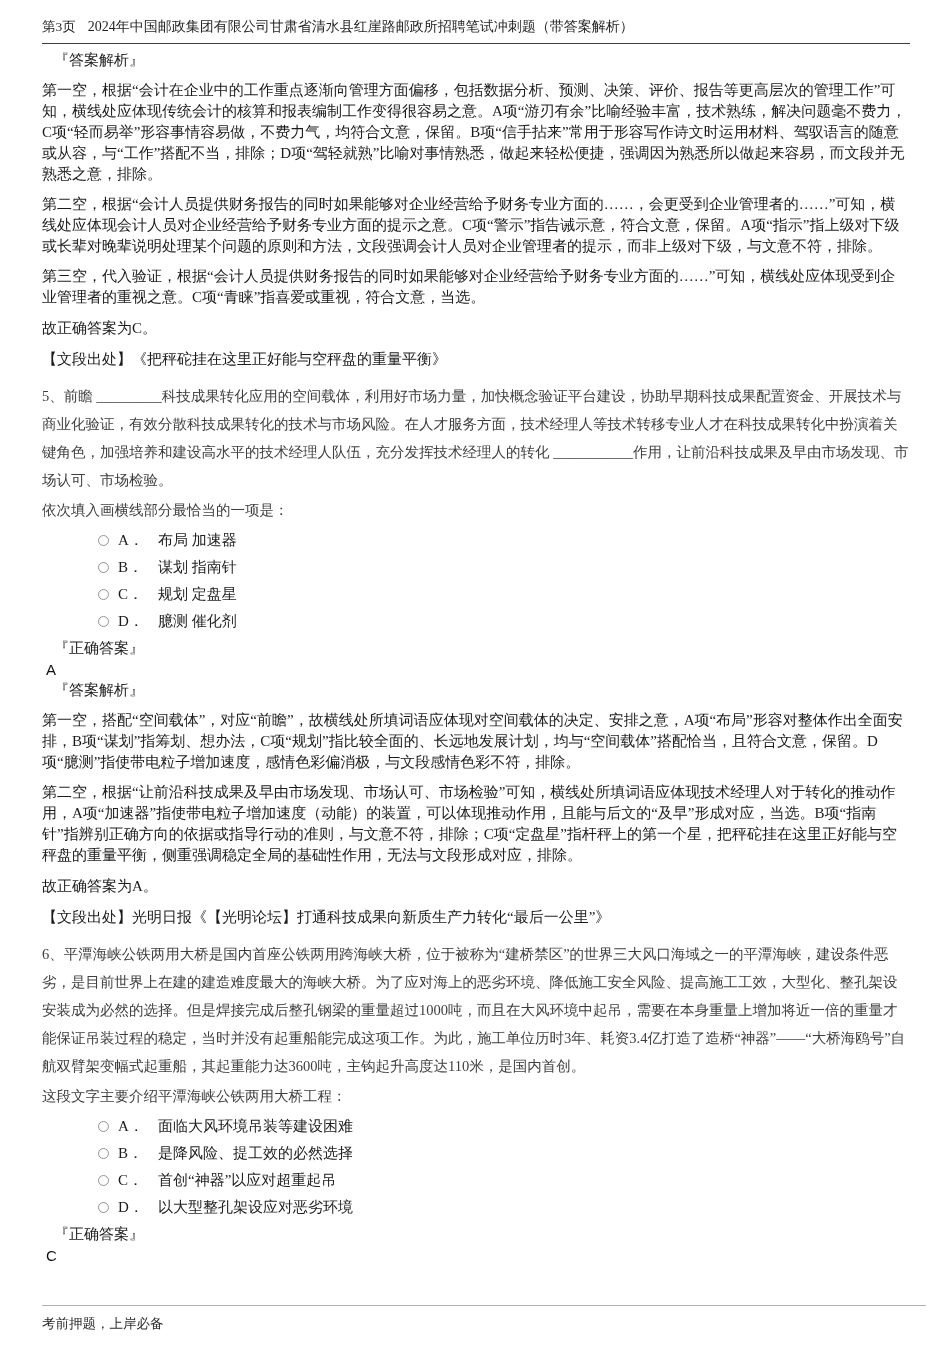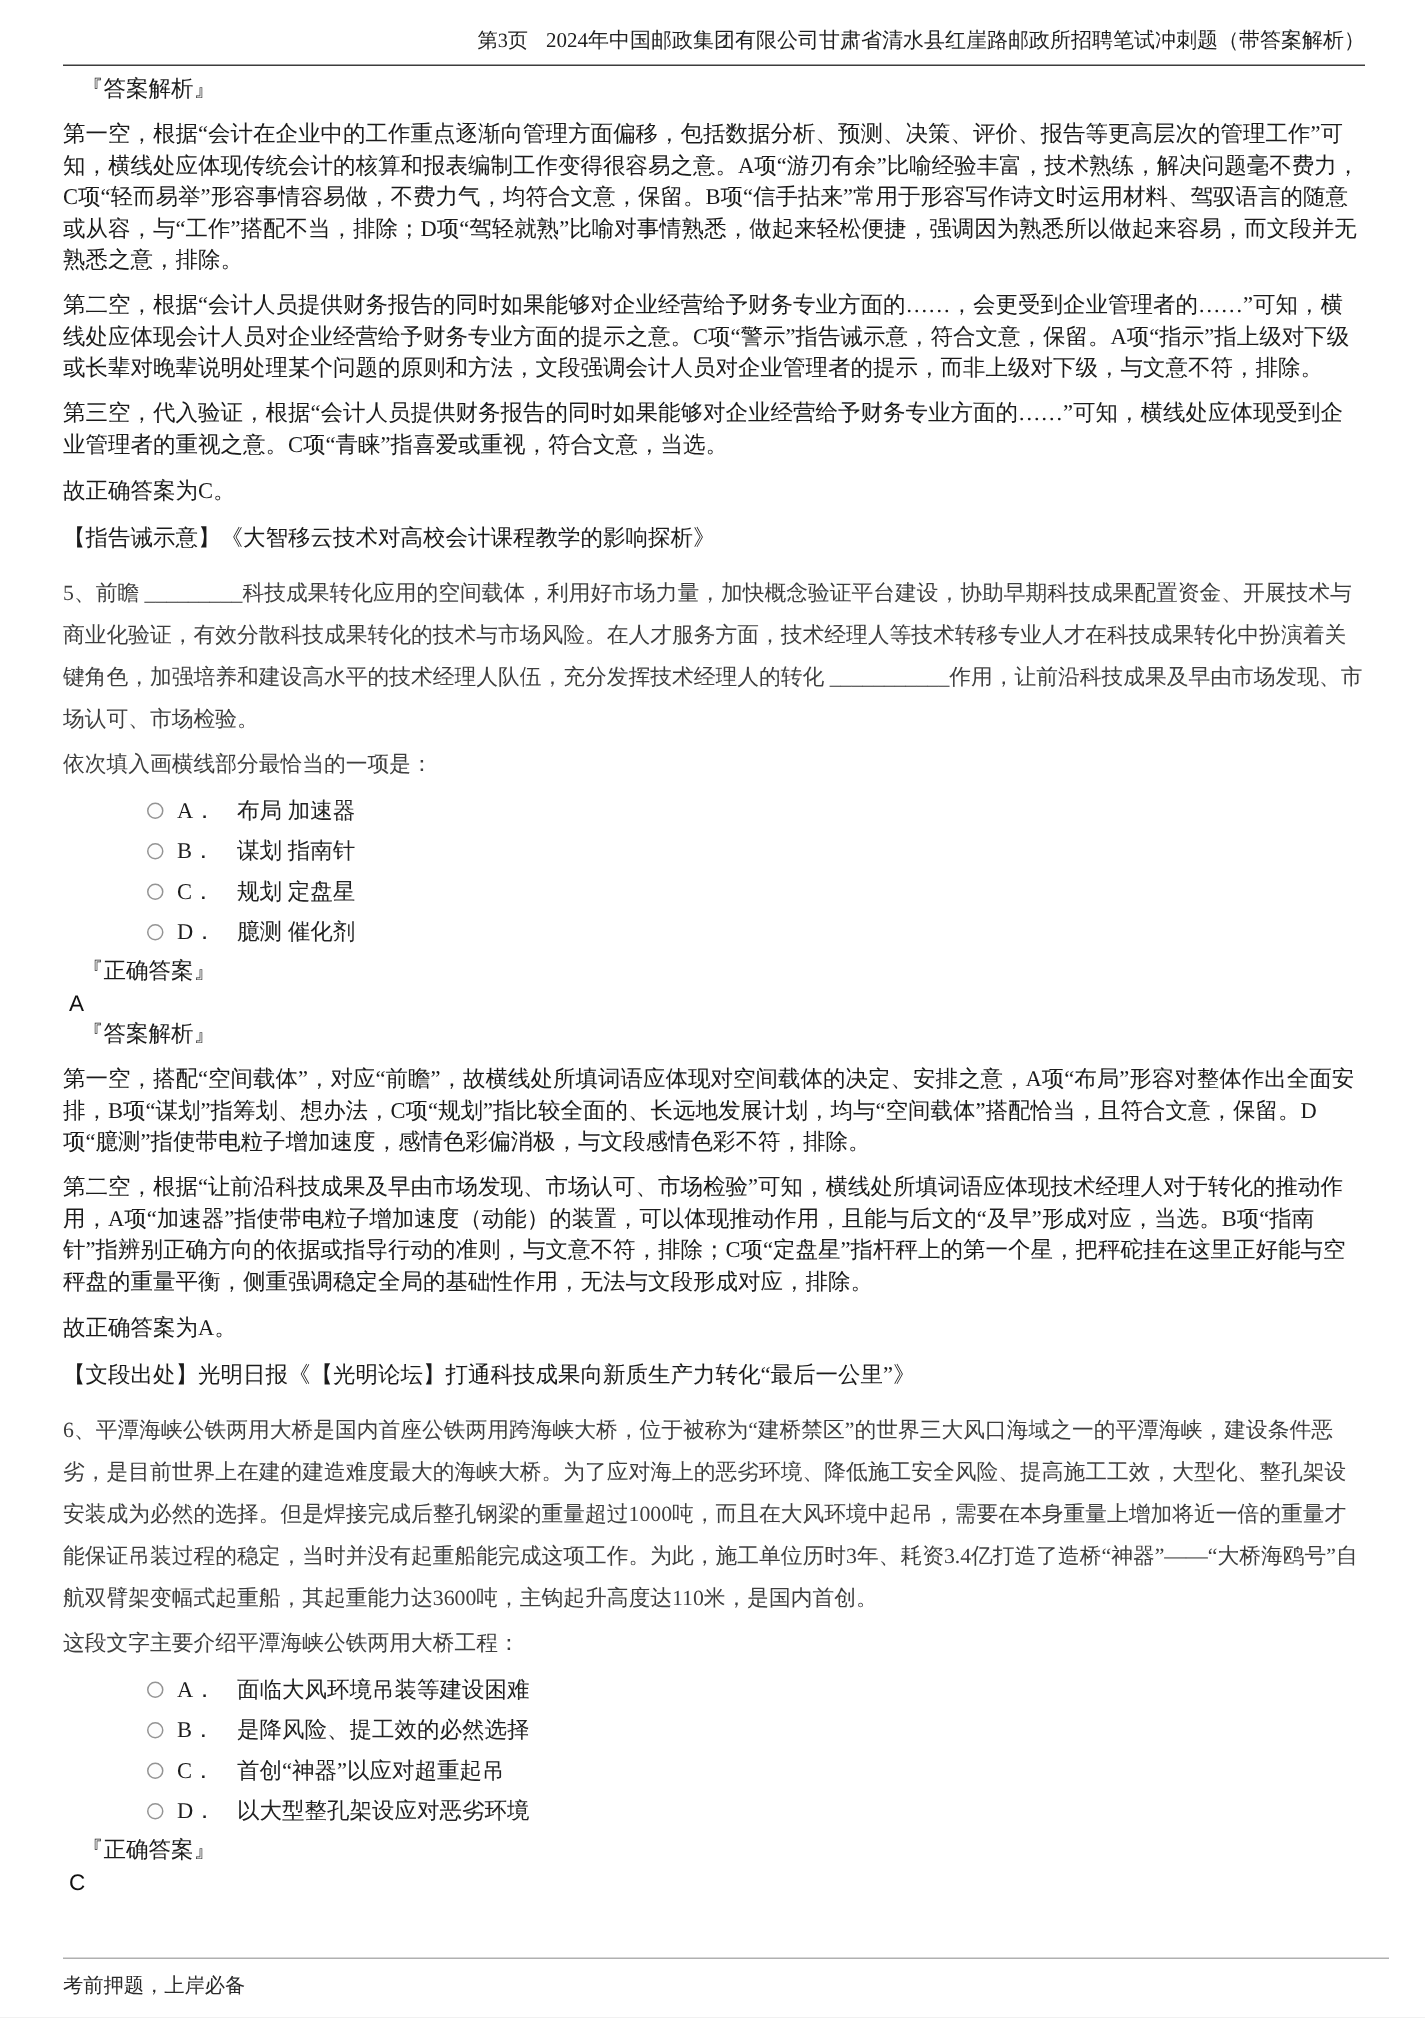--- a/index.html
+++ b/index.html
@@ -12,21 +12,21 @@
     background: #ffffff;
     overflow: hidden;
     font-family: "Liberation Serif", "DejaVu Serif", serif;
     color: #161616;
   }
   
   .header {
     position: absolute;
     top: 18px; left: 42px; right: 40px;
     display: flex;
-    justify-content: flex-end;
+    justify-content: flex-start;
     align-items: flex-end;
     border-bottom: 1.5px solid #3c3c3c;
     padding-bottom: 7px;
     font-size: 14px;
     color: #1f1f1f;
   }
   .header .pgnum { font-size: 13.5px; }
   .header .doctitle { font-size: 14px; margin-left: 12px; }
   
   .content {
@@ -119,21 +119,21 @@
     <span class="doctitle">2024年中国邮政集团有限公司甘肃省清水县红崖路邮政所招聘笔试冲刺题（带答案解析）</span>
   </div>
 
   <div class="content">
 
     <div class="bracket-label">『答案解析』</div>
     <p class="para">第一空，根据“会计在企业中的工作重点逐渐向管理方面偏移，包括数据分析、预测、决策、评价、报告等更高层次的管理工作”可知，横线处应体现传统会计的核算和报表编制工作变得很容易之意。A项“游刃有余”比喻经验丰富，技术熟练，解决问题毫不费力，C项“轻而易举”形容事情容易做，不费力气，均符合文意，保留。B项“信手拈来”常用于形容写作诗文时运用材料、驾驭语言的随意或从容，与“工作”搭配不当，排除；D项“驾轻就熟”比喻对事情熟悉，做起来轻松便捷，强调因为熟悉所以做起来容易，而文段并无熟悉之意，排除。</p>
     <p class="para">第二空，根据“会计人员提供财务报告的同时如果能够对企业经营给予财务专业方面的……，会更受到企业管理者的……”可知，横线处应体现会计人员对企业经营给予财务专业方面的提示之意。C项“警示”指告诫示意，符合文意，保留。A项“指示”指上级对下级或长辈对晚辈说明处理某个问题的原则和方法，文段强调会计人员对企业管理者的提示，而非上级对下级，与文意不符，排除。</p>
     <p class="para">第三空，代入验证，根据“会计人员提供财务报告的同时如果能够对企业经营给予财务专业方面的……”可知，横线处应体现受到企业管理者的重视之意。C项“青睐”指喜爱或重视，符合文意，当选。</p>
     <p class="para concl">故正确答案为C。</p>
-    <p class="para src">【指告诫示意】《大智移云技术对高校会计课程教学的影响探析》</p>
+    <p class="para src">【文段出处】《把秤砣挂在这里正好能与空秤盘的重量平衡》</p>
 
     <p class="stem">5、前瞻 _________科技成果转化应用的空间载体，利用好市场力量，加快概念验证平台建设，协助早期科技成果配置资金、开展技术与商业化验证，有效分散科技成果转化的技术与市场风险。在人才服务方面，技术经理人等技术转移专业人才在科技成果转化中扮演着关键角色，加强培养和建设高水平的技术经理人队伍，充分发挥技术经理人的转化 ___________作用，让前沿科技成果及早由市场发现、市场认可、市场检验。</p>
     <p class="prompt">依次填入画横线部分最恰当的一项是：</p>
     <div class="options">
       <div class="option">
         <span class="radio"></span>
         <span class="opt-letter">A．</span>
         <span>布局 加速器</span>
       </div>
       <div class="option">

